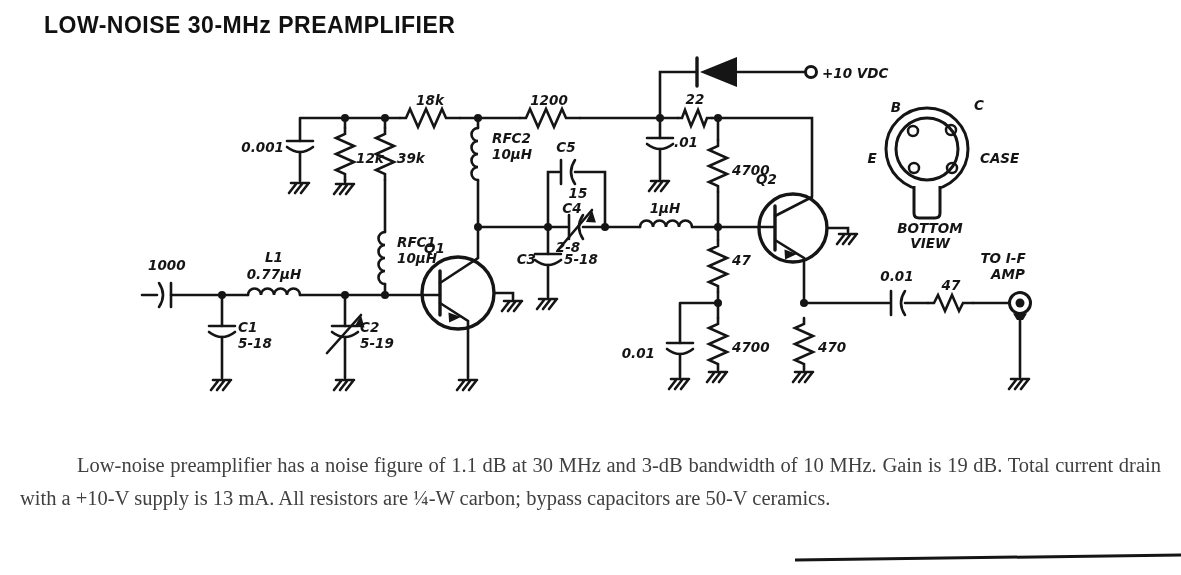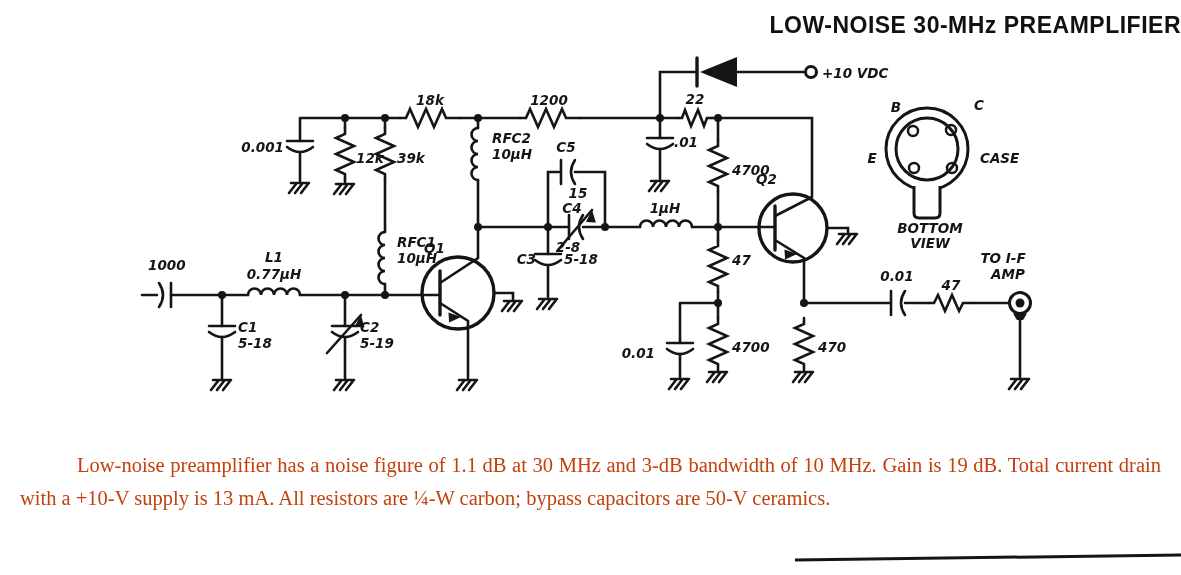--- a/index.html
+++ b/index.html
@@ -1,21 +1,21 @@
 <!DOCTYPE html>
 <html><head>
 <meta charset="utf-8">
 <style>
   html,body{margin:0;padding:0;background:#ffffff;}
   .page{position:relative;width:1181px;height:575px;background:#ffffff;overflow:hidden;
         font-family:"Liberation Sans",sans-serif;color:#151515;}
-  .title{position:absolute;top:12px;left:0;right:0;text-align:right;text-indent:44px;
+  .title{position:absolute;top:12px;left:0;right:0;text-align:left;text-indent:44px;
          font:700 23px "Liberation Sans",sans-serif;letter-spacing:.5px;color:#111;}
   .caption{position:absolute;top:449px;left:20px;width:1141px;
-           font:400 20.5px "Liberation Serif",serif;line-height:33px;color:#c2410c;
+           font:400 20.5px "Liberation Serif",serif;line-height:33px;color:#404040;
            text-align:justify;text-indent:57px;}
   svg{position:absolute;top:0;left:0;}
   .w{stroke:#151515;stroke-width:2.6;fill:none;stroke-linecap:round;}
   .w2{stroke:#151515;stroke-width:3.4;fill:none;stroke-linecap:round;}
   .fill{fill:#151515;stroke:none;}
   .sl{font:italic 700 13.5px "DejaVu Sans",sans-serif;fill:#151515;}
 </style>
 </head>
 <body>
 

